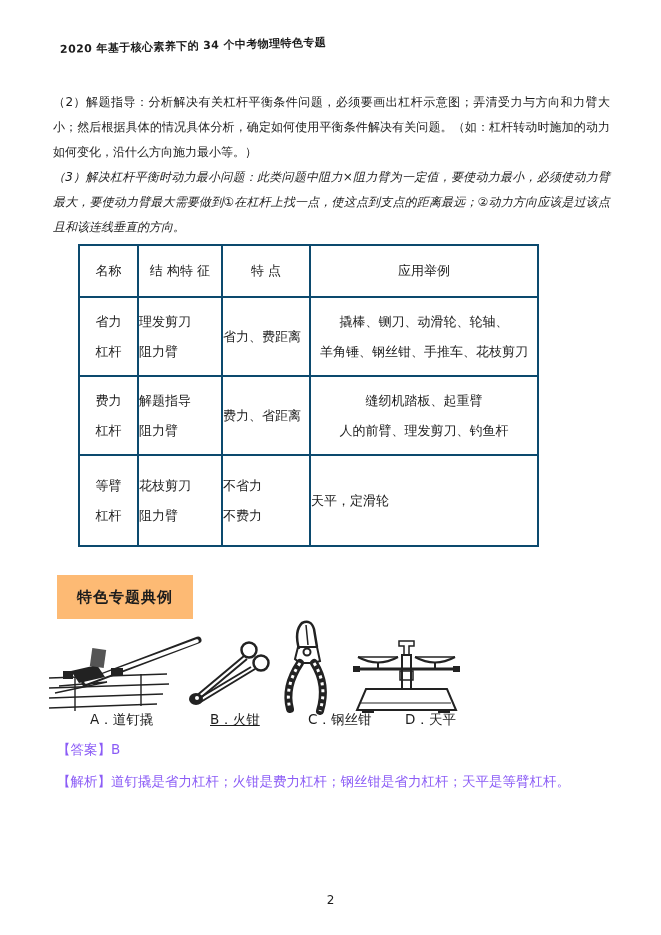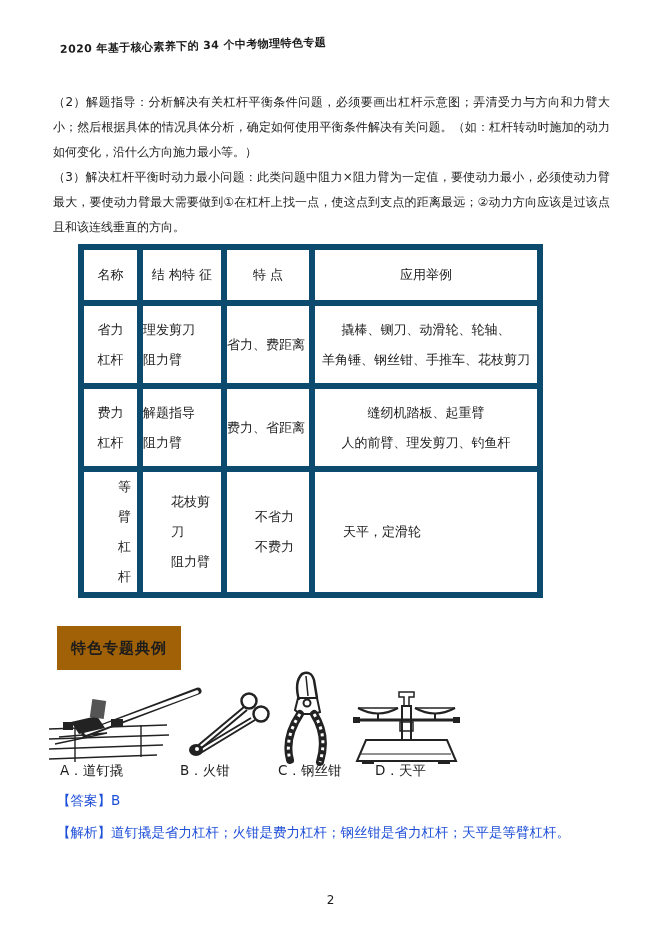--- a/index.html
+++ b/index.html
@@ -8,49 +8,49 @@
     font-family:"DejaVu Sans", sans-serif; color:#1c1c1c; overflow:hidden;
   }
   .doc-header {
     position:absolute; top:42px; left:60px;
     font-size:11px; font-weight:bold; letter-spacing:.4px;
     transform:rotate(-1.6deg); transform-origin:left center;
     white-space:nowrap;
   }
   .content { position:absolute; top:90px; left:53px; width:557px; }
   p.body { margin:0; font-size:12px; line-height:25px; text-align:justify; }
-  p.body + p.body { margin-top:0; }
+  p.body + p.body { margin-top:0;font-style:italic; }
 
   table.lever { border-collapse:collapse; margin:4px 0 0 25px; table-layout:fixed; }
   table.lever th, table.lever td {
-    border:6px solid #0c4a6e; font-size:13px; font-weight:normal;
+    border:2px solid #0c4a6e; font-size:13px; font-weight:normal;
     vertical-align:middle; padding:0;
   }
   table.lever th { height:50px; text-align:center; }
   td .cl { line-height:30px; }
   .c-center { text-align:center; }
   .c-left { text-align:left; padding-left:12px; }
   tr.r1 td, tr.r2 td { height:77px; }
-  tr.r3 td { height:89px;padding-left:28px; }
+  tr.r3 td { height:89px; }
 
   .badge {
-    margin:28px 0 0 4px; width:124px; height:44px;
+    margin:28px 0 0 4px; width:136px; height:44px;
     display:flex; align-items:center; justify-content:center;
-    background:#a16207; font-size:15px; font-weight:bold; letter-spacing:1px;
+    background:#fdba74; font-size:15px; font-weight:bold; letter-spacing:1px;
   }
   .question { margin:12px 0 0 0; font-size:13.5px; line-height:20px; }
 
   .figures { position:relative; height:92px; margin-top:0; }
   .fig { position:absolute; }
   .fig svg { display:block; }
 
-  .opt-labels { position:relative; height:20px; }
+  .opt-labels { position:relative; height:20px;margin-left:30px; }
   .opt-label { position:absolute; top:0; font-size:13.5px; white-space:nowrap; }
 
-  .red { color:#1d4ed8; }
+  .red { color:#8b5cf6; }
   .answer { margin:8px 0 0 4px; font-size:13.5px; line-height:20px; }
   .analysis { margin:12px 0 4px 4px; font-size:13.5px; line-height:20px; }
 
   .page-number {
     position:absolute; left:0; bottom:28px; width:661px;
     text-align:center; font-size:12px;
   }
 </style>
 </head>
 <body>
@@ -202,21 +202,21 @@
           <path d="M8,32 Q28,43 48,32" fill="none" stroke="#222" stroke-width="2"></path>
           <line x1="8" y1="32" x2="48" y2="32" stroke="#222" stroke-width="1.5"></line>
           <path d="M65,32 Q85,43 105,32" fill="none" stroke="#222" stroke-width="2"></path>
           <line x1="65" y1="32" x2="105" y2="32" stroke="#222" stroke-width="1.5"></line>
         </svg>
       </div>
     </div>
 
     <div class="opt-labels">
       <span class="opt-label" style="left:7px;">A．道钉撬</span>
-      <span class="opt-label" style="left:127px;">B．火钳</span>
+      <span class="opt-label" style="left:127px;text-decoration:underline;">B．火钳</span>
       <span class="opt-label" style="left:225px;text-align:center;">C．钢丝钳</span>
       <span class="opt-label" style="left:322px;">D．天平</span>
     </div>
 
     <p class="answer red">【答案】B</p>
     <p class="analysis red">【解析】道钉撬是省力杠杆；火钳是费力杠杆；钢丝钳是省力杠杆；天平是等臂杠杆。</p>
 
   </div>
 
   <div class="page-number">2</div>

